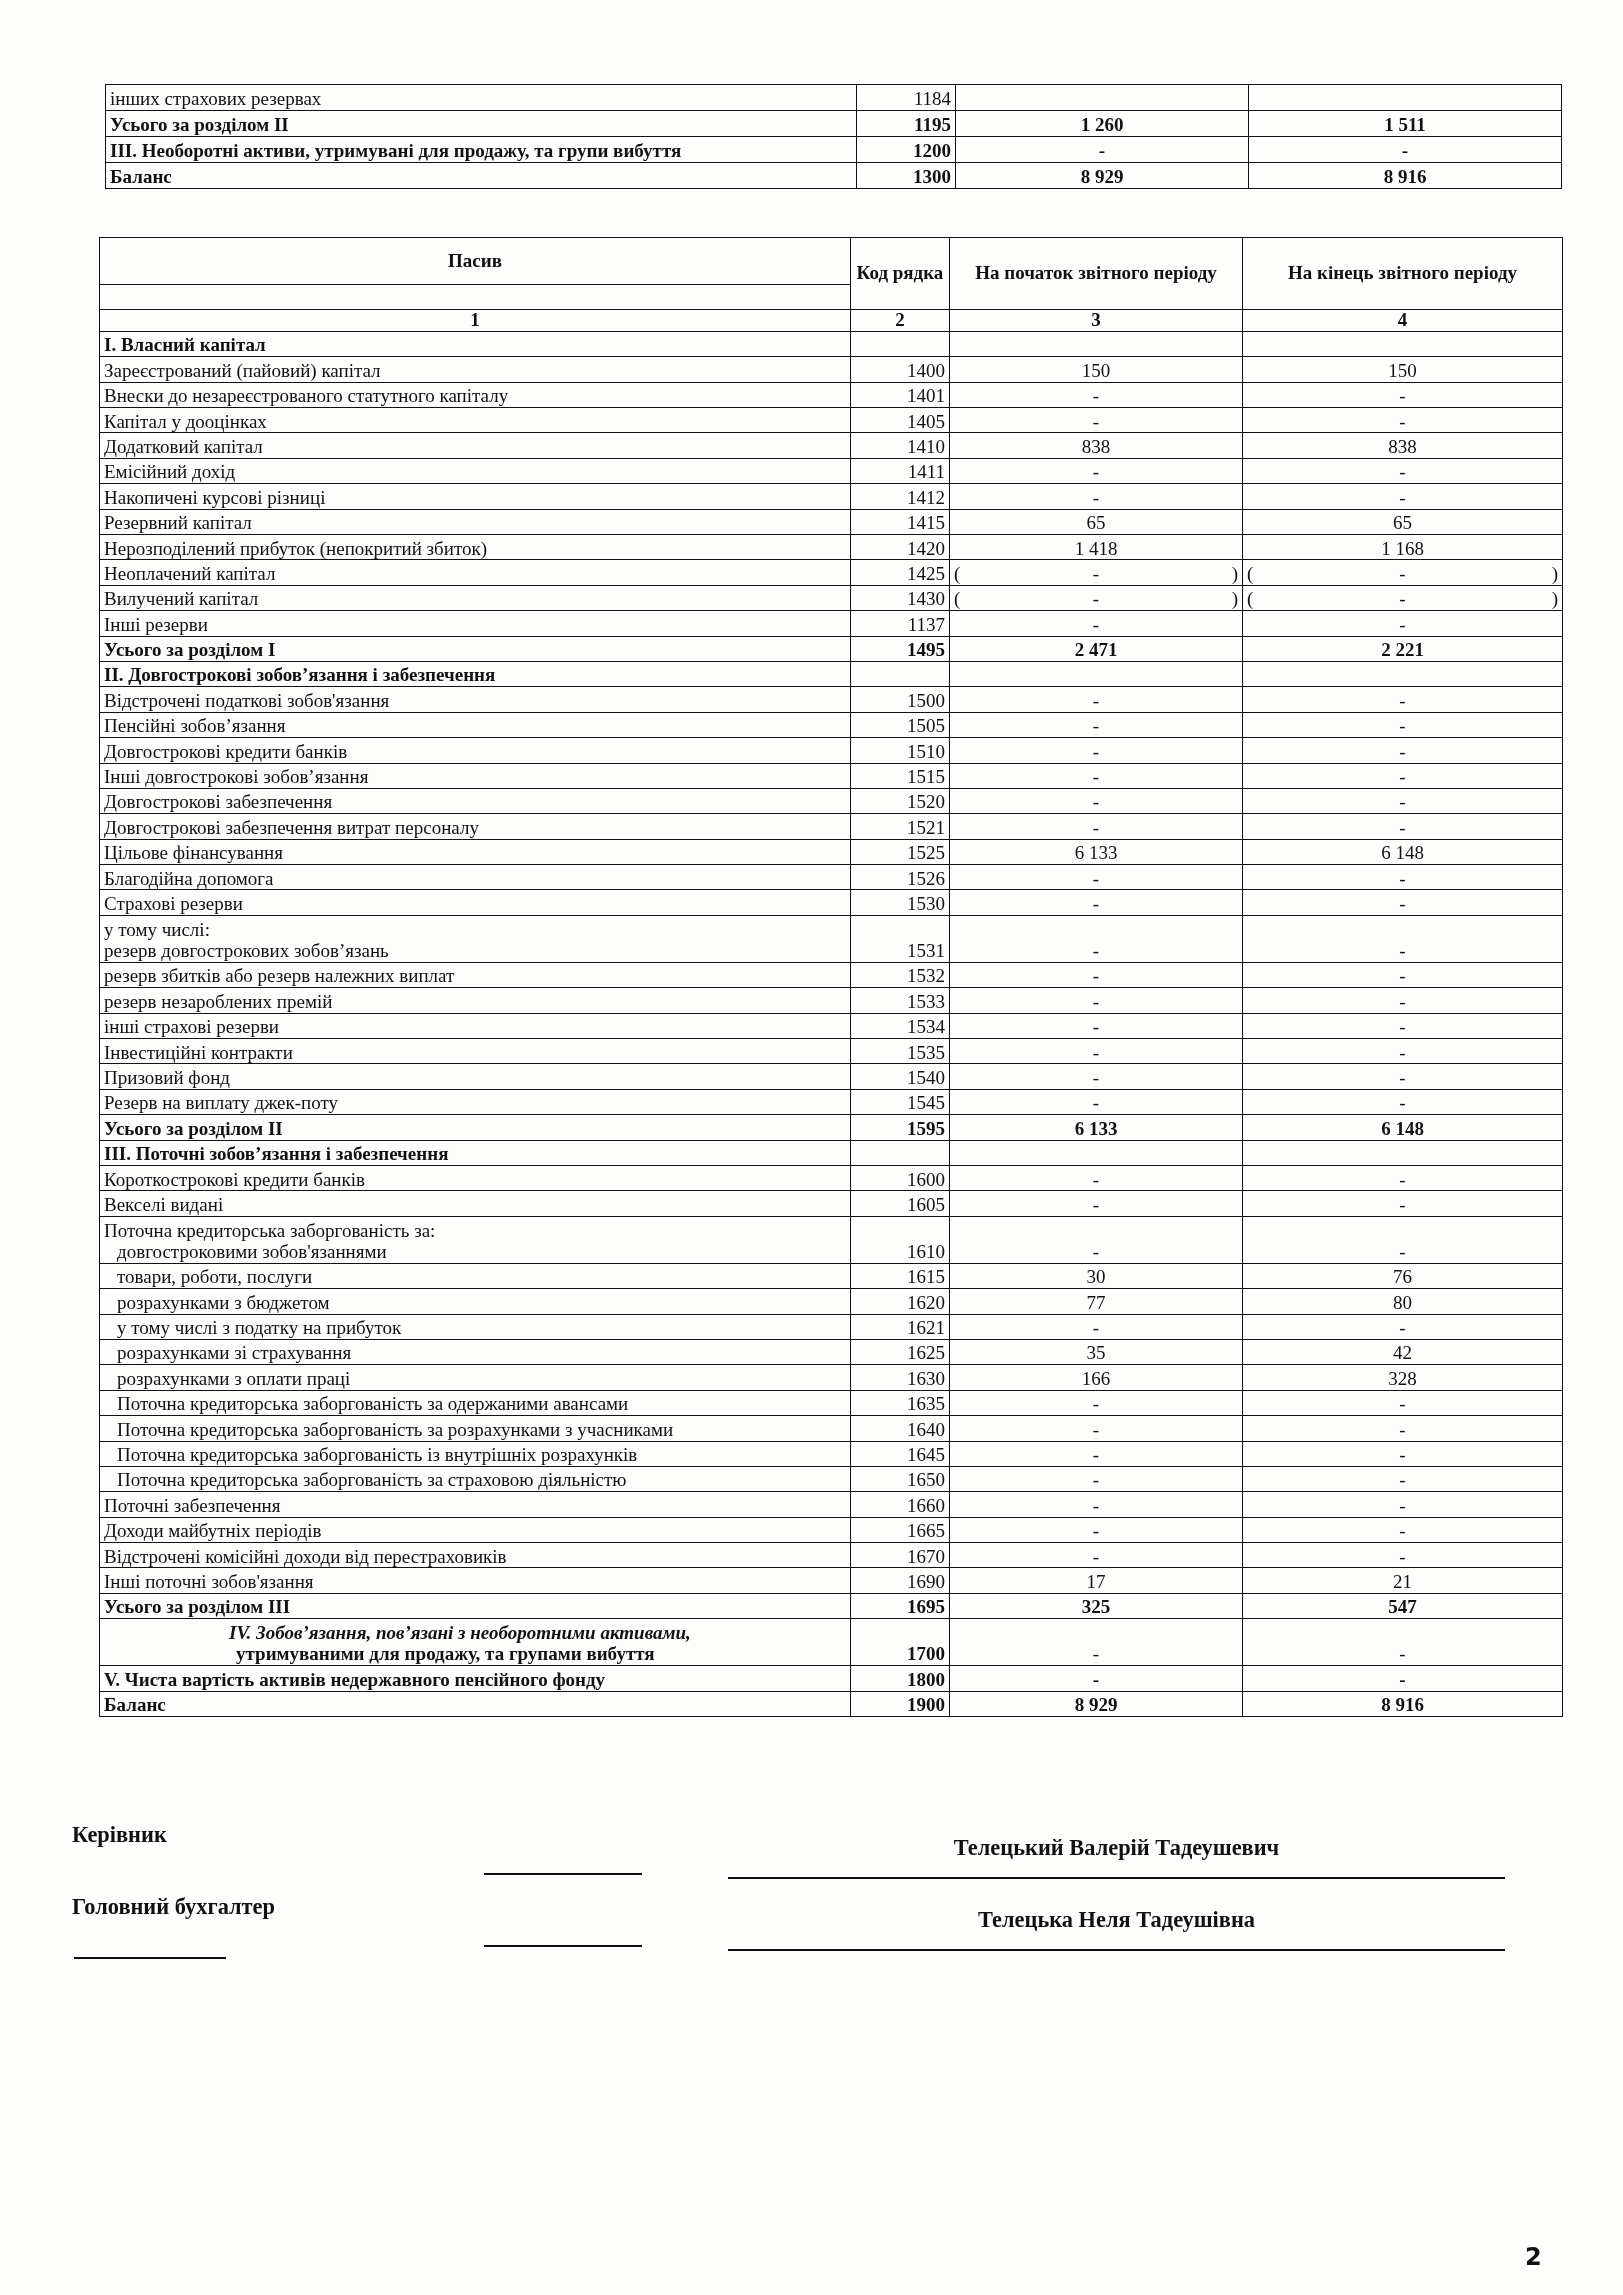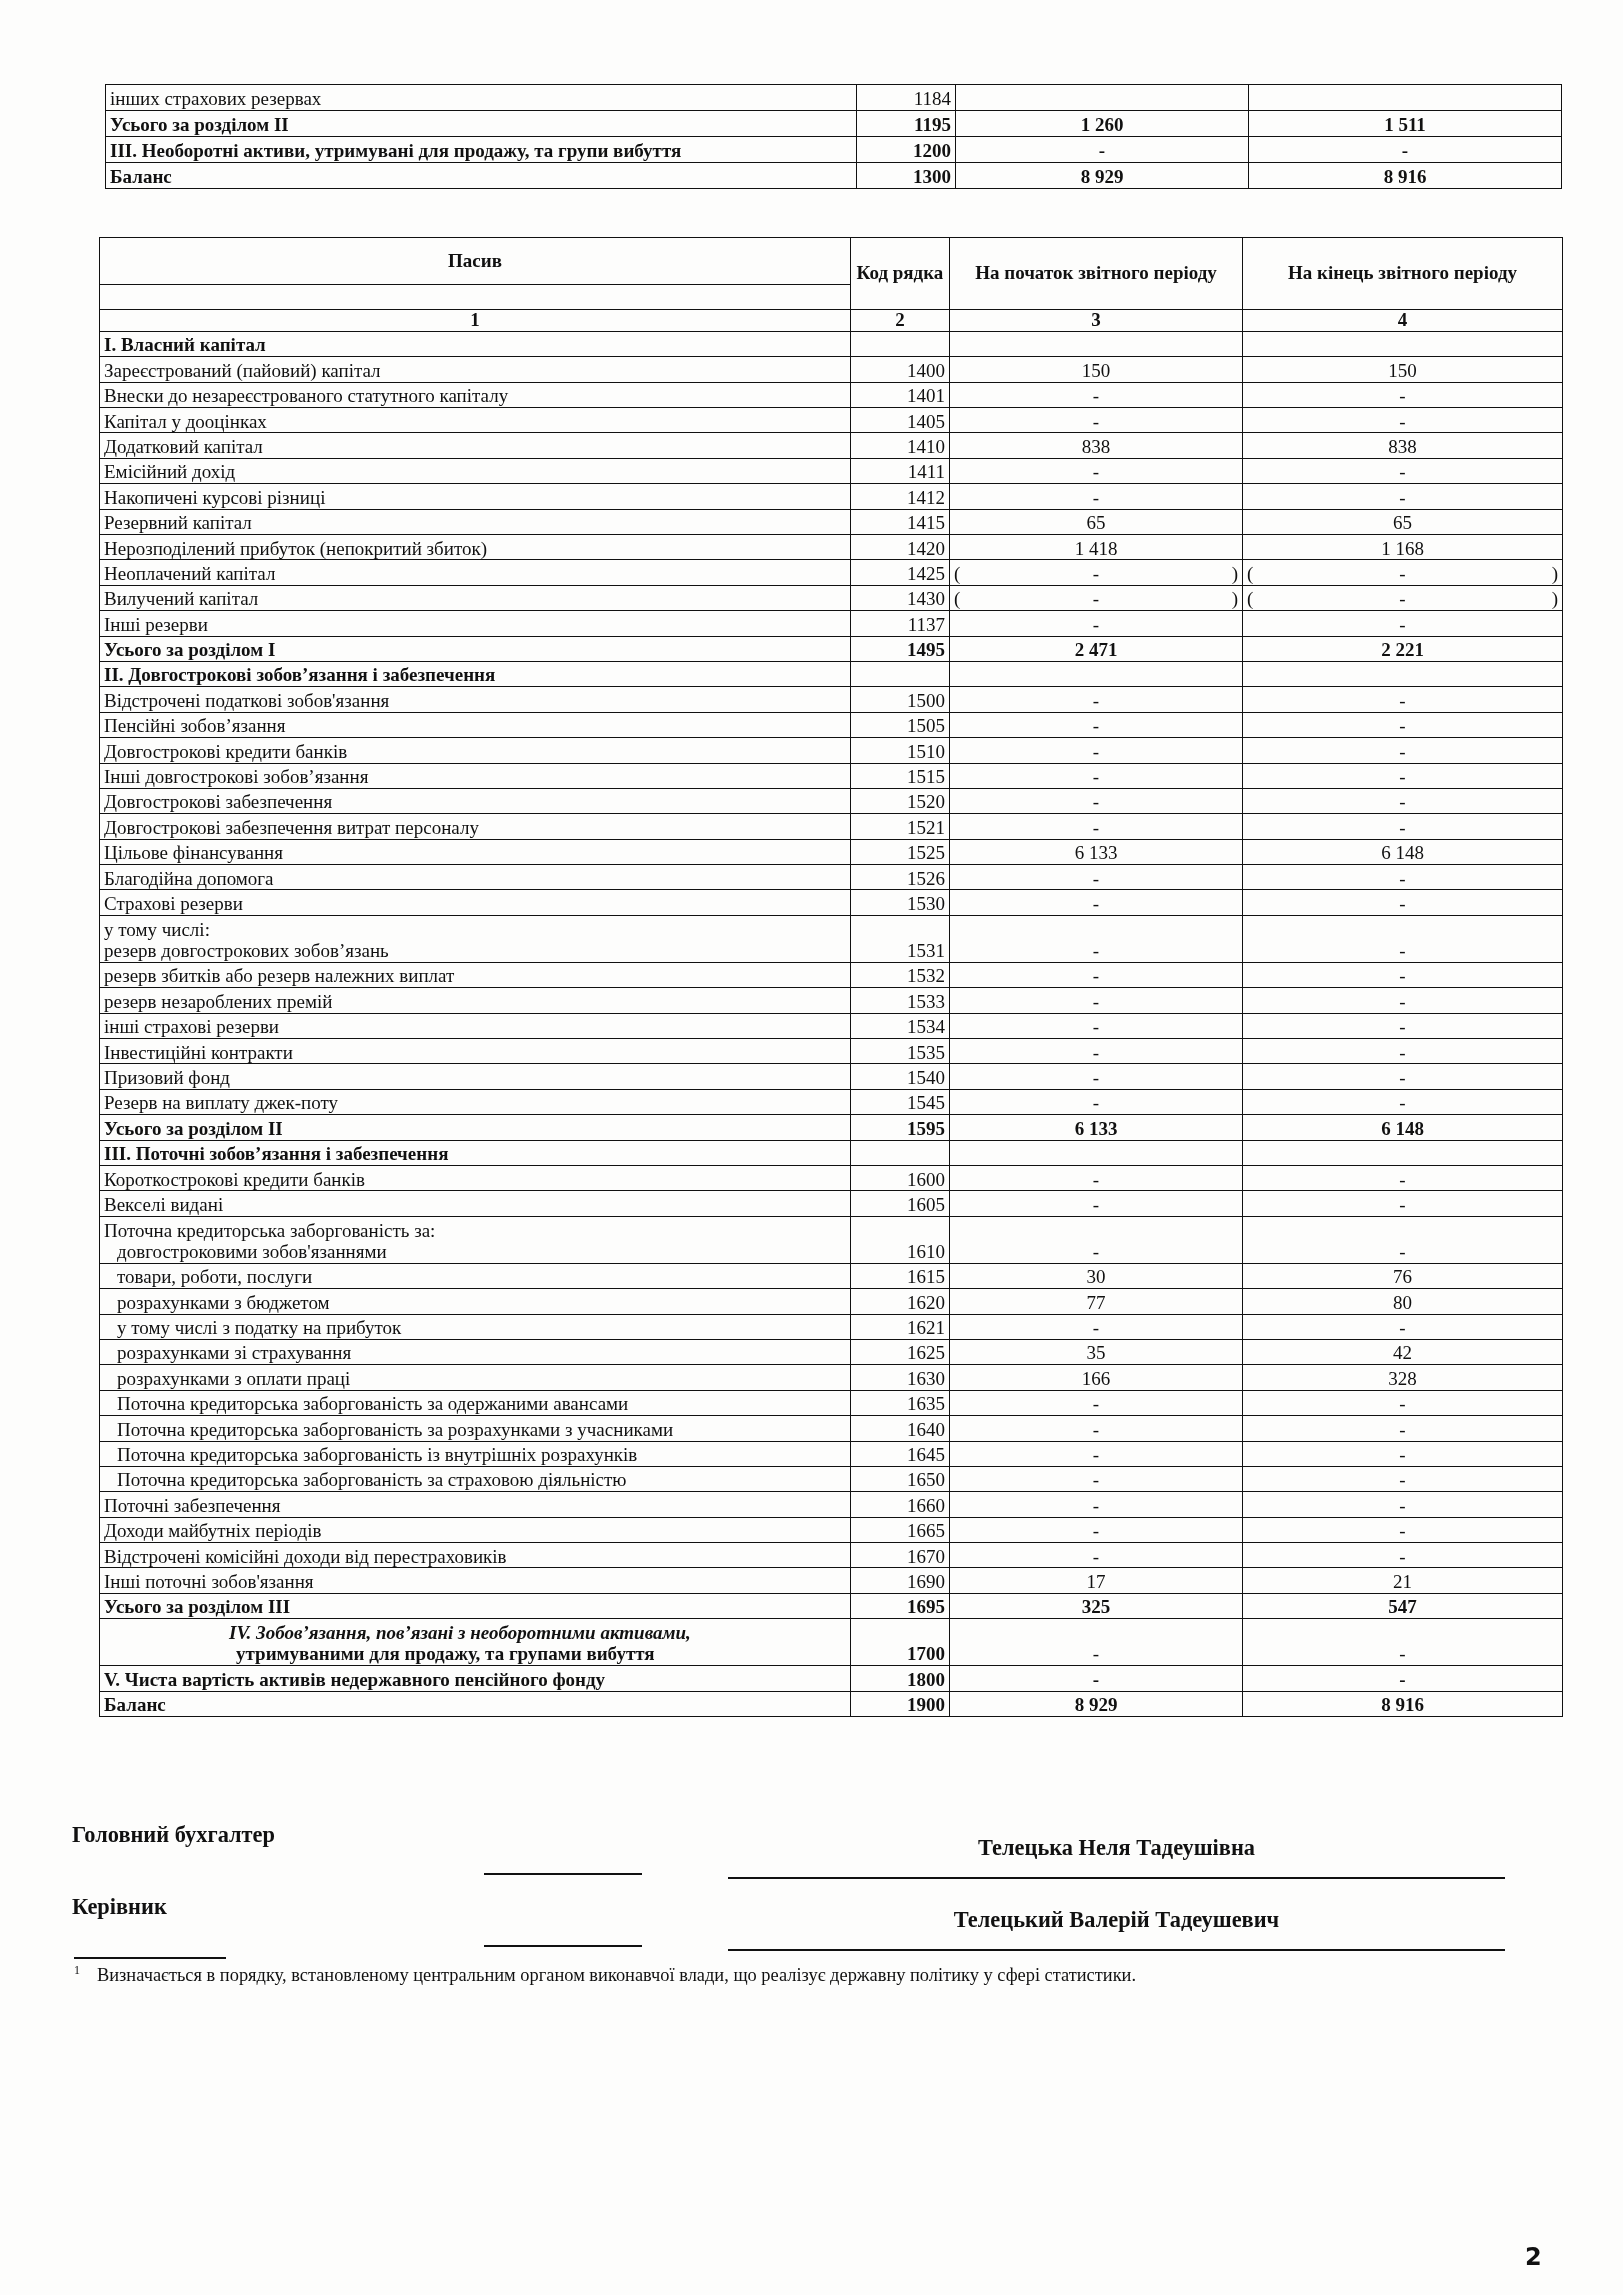--- a/index.html
+++ b/index.html
@@ -442,34 +442,31 @@
         <tr>
           <td class="c-name bold">Баланс</td>
           <td class="c-code bold">1900</td>
           <td class="c-val bold">8 929</td>
           <td class="c-val bold">8 916</td>
         </tr>
       </tbody>
   </table>
 
   <div class="signatures">
+    <div class="sig-row">
+      <span class="sig-label">Керівник</span>
+      <span class="sig-line-short"></span>
+      <span class="sig-name">Телецький Валерій Тадеушевич</span>
+      <span class="sig-line-long"></span>
+    </div>
     <div class="sig-row" style="margin-top:0px">
       <span class="sig-label">Головний бухгалтер</span>
       <span class="sig-line-short"></span>
       <span class="sig-name">Телецька Неля Тадеушівна</span>
       <span class="sig-line-long"></span>
     </div>
-    <div class="sig-row">
-      <span class="sig-label">Керівник</span>
-      <span class="sig-line-short"></span>
-      <span class="sig-name">Телецький Валерій Тадеушевич</span>
-      <span class="sig-line-long"></span>
-    </div>
   </div>
 
   <div class="footnote-rule"></div>
-  <div class="footnote">
-    <sup>1</sup><span>Визначається в порядку, встановленому центральним органом виконавчої влади, що реалізує державну політику у сфері статистики.</span>
-  </div>
 
   <div class="page-number">2</div>
 </div>
 
 
 </body></html>

